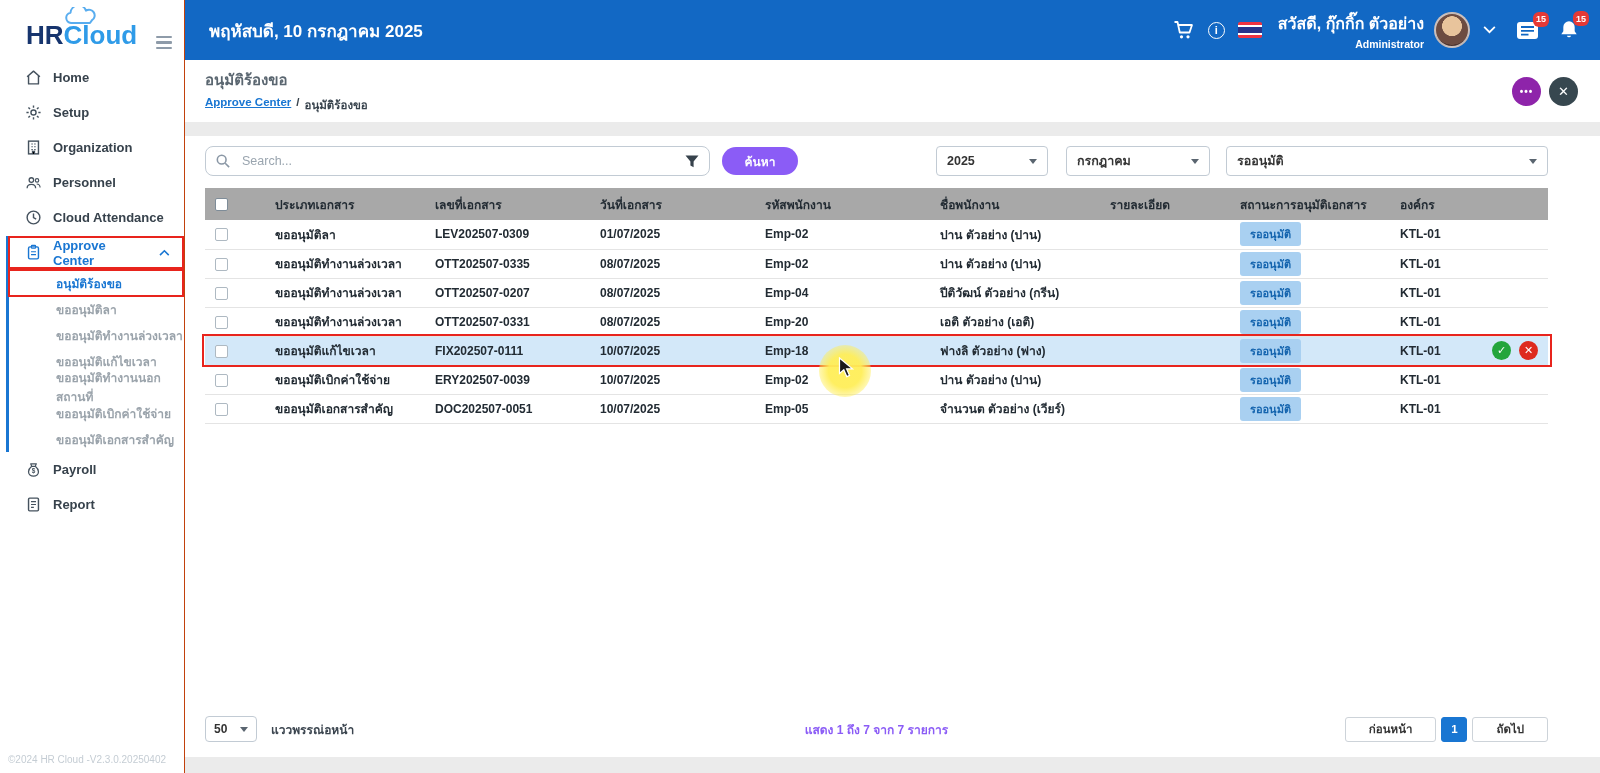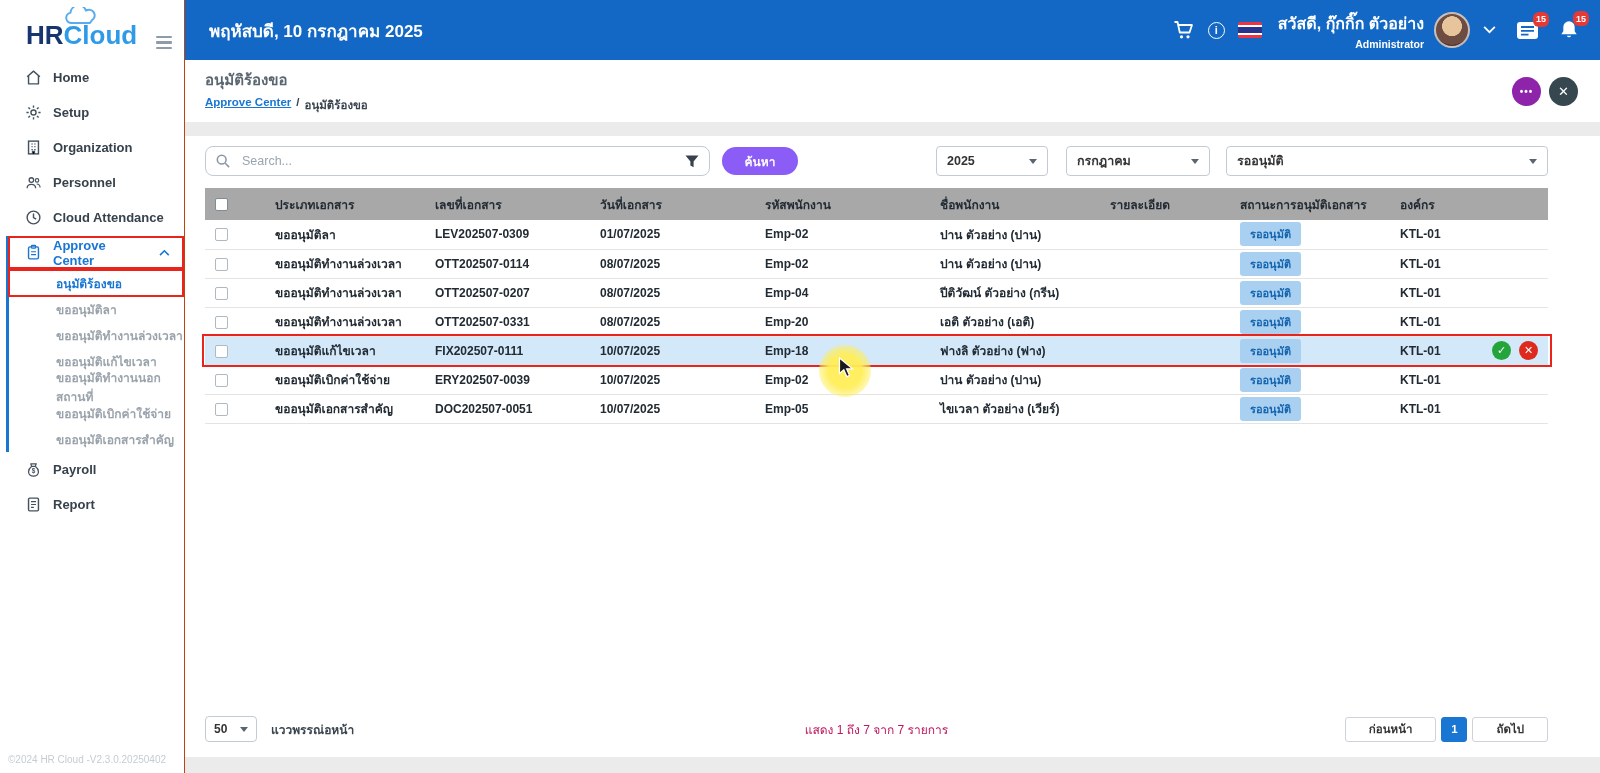--- a/index.html
+++ b/index.html
@@ -82,21 +82,21 @@
   .badge { display:inline-block; background:#A9D0F1; color:#1464AE; font-size:11px; font-weight:bold; padding:3px 10px; border-radius:3px; }
   .row-actions { display:flex; gap:8px; justify-content:flex-end; align-items:center; }
   .act { width:19px; height:19px; border-radius:50%; border:none; color:#fff; font-size:11px; font-weight:bold; display:flex; align-items:center; justify-content:center; font-family:inherit; cursor:pointer; padding:0; }
   .act-approve { background:#23A53C; }
   .act-reject { background:#DE2A1E; }
 
   
   .table-footer { position:absolute; left:20px; right:52px; bottom:14px; display:flex; align-items:center; height:28px; }
   .page-size { width:52px; height:26px; border:1px solid #C2CBD4; border-radius:4px; background:#fff; display:flex; align-items:center; justify-content:space-between; padding:0 8px; font-size:12px; font-weight:600; color:#333; cursor:pointer; }
   .pp-label { margin-left:14px; font-size:12px; font-weight:600; color:#3A444E; }
-  .summary { position:absolute; left:50%; transform:translateX(-50%); font-size:12px; font-weight:400; color:#be185d; }
+  .summary { position:absolute; left:50%; transform:translateX(-50%); font-size:12px; font-weight:700; color:#8b5cf6; }
   .pagination { margin-left:auto; display:flex; gap:5px; }
   .pg { min-width:26px; height:25px; padding:0 23px; border:1px solid #CDD3D9; background:#fff; color:#333; font-size:11.5px; font-weight:600; border-radius:3px; display:flex; align-items:center; justify-content:center; font-family:inherit; cursor:pointer; }
   .pg.current { background:#1976D2; border-color:#1976D2; color:#fff; width:26px; padding:0; }
 
   
   .anno { position:absolute; border:2px solid #E8241D; z-index:50; pointer-events:none; }
   .anno-sb-1 { left:8px; top:236px; width:176px; height:33px; }
   .anno-sb-2 { left:8px; top:269px; width:176px; height:28px; }
   .anno-row  { left:202px; top:334px; width:1350px; height:33px; }
   .cursor-glow { position:absolute; left:819px; top:345px; width:52px; height:52px; border-radius:50%; z-index:60; pointer-events:none;
@@ -342,21 +342,21 @@
     <td></td>
     <td><span class="badge">รออนุมัติ</span></td>
     <td>KTL-01</td>
     <td>
       
     </td>
   </tr>
           <tr class="t-row">
     <td><span class="cb"></span></td>
     <td>ขออนุมัติทำงานล่วงเวลา</td>
-    <td>OTT202507-0114</td>
+    <td>OTT202507-0335</td>
     <td>08/07/2025</td>
     <td>Emp-02</td>
     <td>ปาน ตัวอย่าง (ปาน)</td>
     <td></td>
     <td><span class="badge">รออนุมัติ</span></td>
     <td>KTL-01</td>
     <td>
       
     </td>
   </tr>
@@ -418,21 +418,21 @@
     <td>
       
     </td>
   </tr>
           <tr class="t-row">
     <td><span class="cb"></span></td>
     <td>ขออนุมัติเอกสารสำคัญ</td>
     <td>DOC202507-0051</td>
     <td>10/07/2025</td>
     <td>Emp-05</td>
-    <td>ไขเวลา ตัวอย่าง (เวียร์)</td>
+    <td>จำนวนต ตัวอย่าง (เวียร์)</td>
     <td></td>
     <td><span class="badge">รออนุมัติ</span></td>
     <td>KTL-01</td>
     <td>
       
     </td>
   </tr>
         </tbody>
     </table>
 

